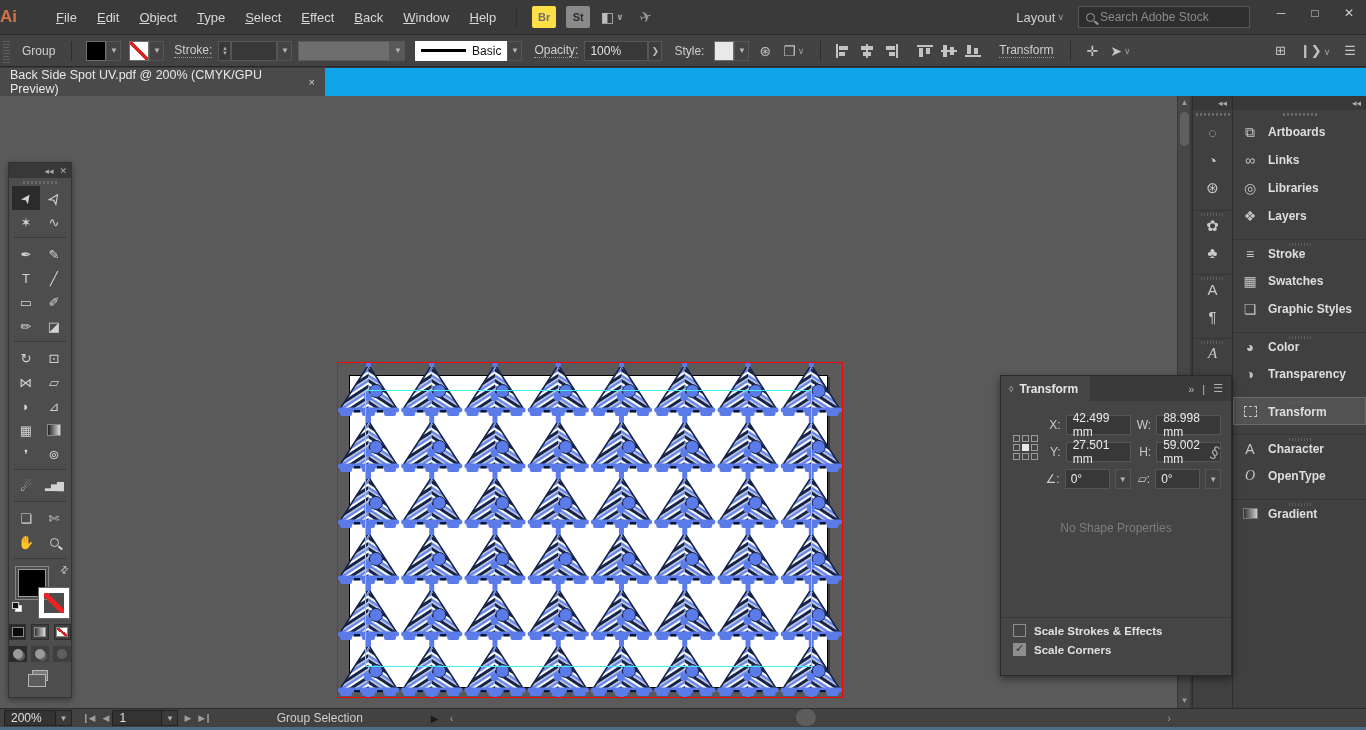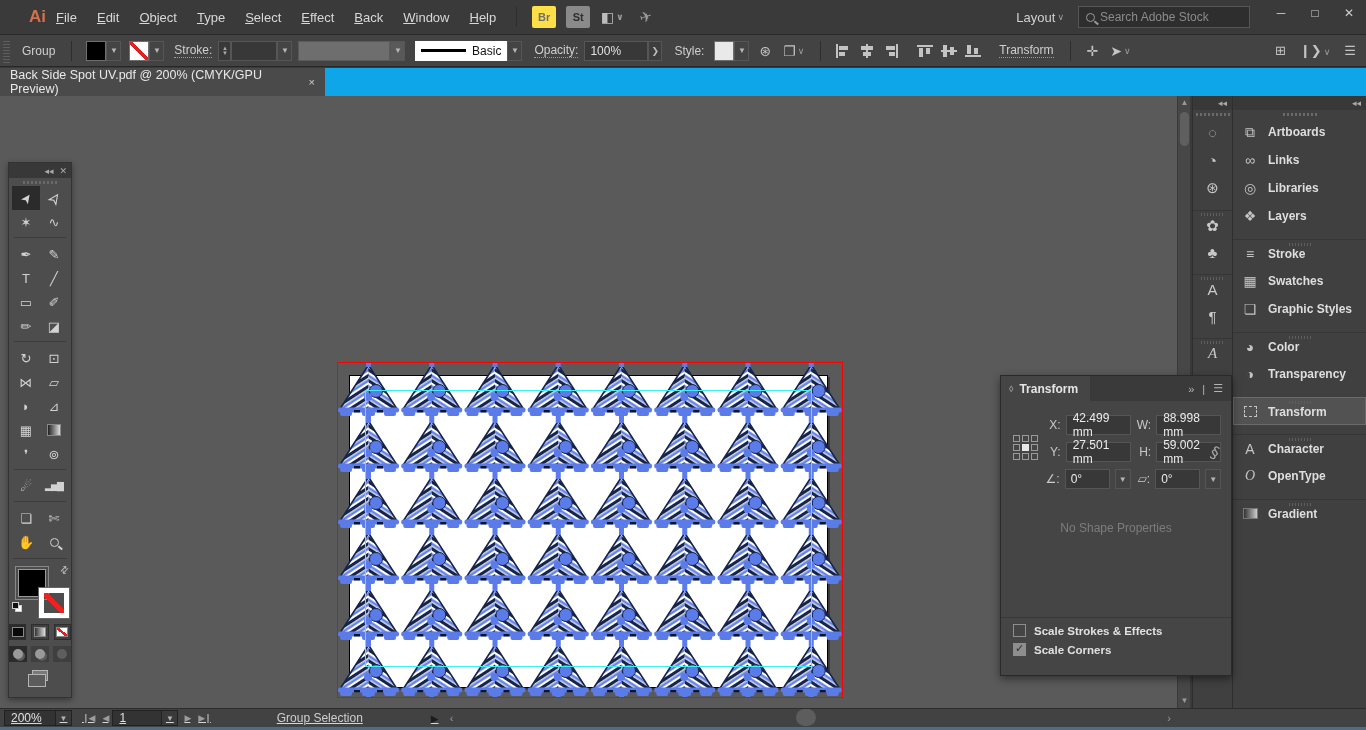--- a/index.html
+++ b/index.html
@@ -1,21 +1,21 @@
 <!DOCTYPE html>
 <html><head>
 <meta charset="utf-8">
 <style>
   * { margin:0; padding:0; box-sizing:border-box; }
   html,body { width:1366px; height:730px; overflow:hidden; }
   body { font-family:"Liberation Sans","DejaVu Sans",sans-serif; font-size:12px; color:#d6d6d6; background:#3a3a3a; position:relative; }
 
   
   .titlebar { position:absolute; left:0; top:0; width:1366px; height:35px; background:#3a3a3a; border-bottom:1px solid #2a2a2a; display:flex; align-items:center; }
-  .ai-logo { width:46px; text-align:right; font-size:17px; font-weight:bold; color:#d4714b; }
+  .ai-logo { width:46px; text-align:left; font-size:17px; font-weight:bold; color:#d4714b; }
   .menus { display:flex; }
   .menu-item { padding:0 10px; font-size:13px; color:#d8d8d8; cursor:default; }
   .menu-item::first-letter { text-decoration:underline; }
   .tb-sep { width:1px; height:20px; background:#2d2d2d; margin:0 10px; }
   .tb-btn { width:24px; height:22px; margin:0 5px; border-radius:2px; display:flex; align-items:center; justify-content:center; font-size:11px; font-weight:bold; }
   .tb-br { background:#fde047; color:#6f6f6f; }
   .tb-st { background:#8a8a8a; color:#2e2e2e; }
   .tb-grid { color:#bdbdbd; font-size:14px; }
   .tb-rocket { color:#9a9a9a; font-size:15px; transform:rotate(-18deg); }
   .chev { color:#9e9e9e; font-size:9px; margin-left:2px; }
@@ -144,21 +144,21 @@
   .linkicon { position:absolute; right:12px; top:42px; color:#a5a5a5; font-size:16px; transform:rotate(25deg); font-family:"DejaVu Sans",sans-serif; }
   .noshape { margin-top:32px; text-align:center; color:#7c7c7c; height:96px; }
   .tp-div { border-top:1px solid #383838; margin:0 -10px; }
   .cbrow { display:flex; align-items:center; gap:8px; padding:6px 2px 0 2px; }
   .cbox { width:13px; height:13px; border:1px solid #8e8e8e; background:transparent; position:relative; flex:none; }
   .cbox.checked { background:#8e8e8e; }
   .cbox.checked::after { content:"✓"; position:absolute; left:1px; top:-2px; color:#2e2e2e; font-size:11px; font-weight:bold; }
   .cblab { color:#e0e0e0; font-weight:bold; font-size:11.5px; }
 
   
-  .statusbar { position:absolute; left:0; top:708px; width:1366px; height:22px; background:#424242; border-top:1px solid #2c2c2c; border-bottom:3px solid #4f6c85; display:flex; align-items:center;text-decoration:underline; }
+  .statusbar { position:absolute; left:0; top:708px; width:1366px; height:22px; background:#424242; border-top:1px solid #2c2c2c; border-bottom:3px solid #4f6c85; display:flex; align-items:center; }
   .sb-field { height:16px; background:#333; border:1px solid #222; color:#e0e0e0; display:flex; align-items:center; padding:0 6px; }
   .sb-drop { width:16px; height:16px; background:#3a3a3a; border:1px solid #222; border-left:none; color:#b0b0b0; font-size:8px; display:flex; align-items:center; justify-content:center; }
   .sb-nav { color:#9c9c9c; font-size:9px; margin:0 4px; letter-spacing:-1px; }
   .sb-status { width:210px; text-align:center; color:#cfcfcf; }
   .sb-play { color:#1c1c1c; font-size:10px; margin:0 6px; }
   .hscroll { position:relative; flex:1; height:22px; margin-right:190px; }
   .hscroll .arr { position:absolute; top:0; height:22px; width:14px; color:#9a9a9a; font-size:11px; display:flex; align-items:center; justify-content:center; }
   .hscroll .thumb { position:absolute; left:352px; top:2px; width:20px; height:17px; background:#5d5d5d; border-radius:9px; }
 </style>
 </head>

